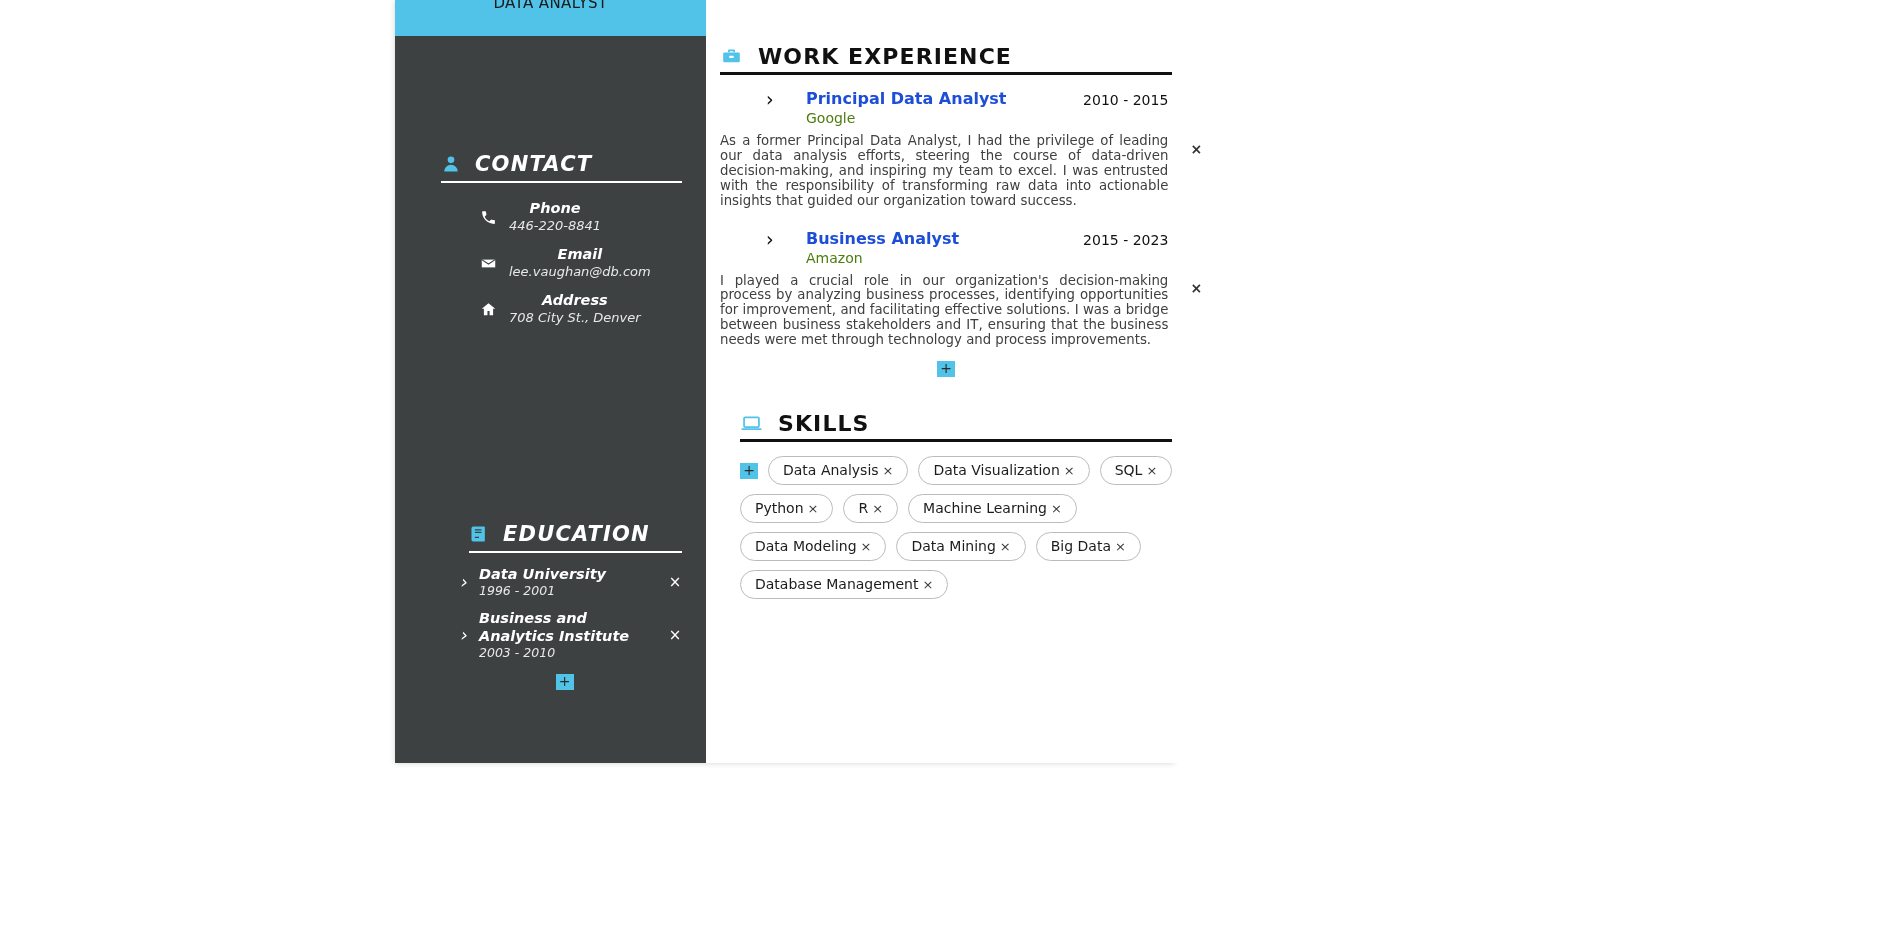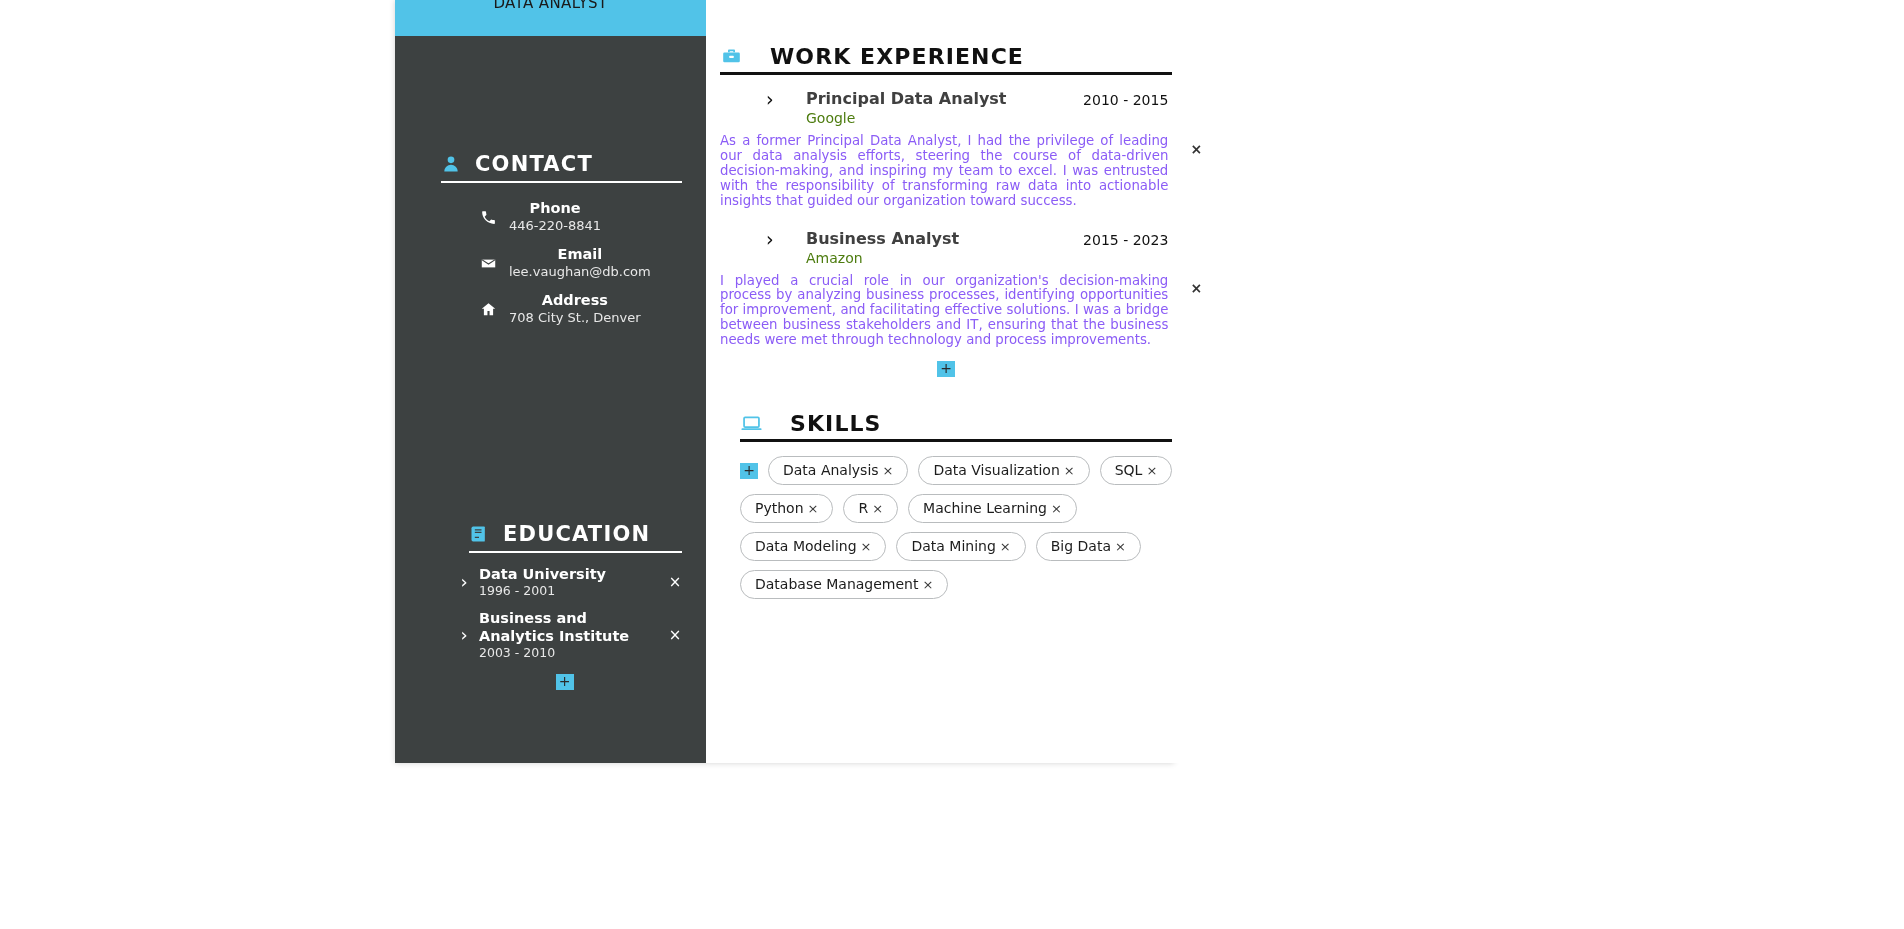--- a/index.html
+++ b/index.html
@@ -43,21 +43,21 @@
     overflow: hidden;
   }
   .banner-title {
     color: #1a1a1a;
     font-size: 15px;
     letter-spacing: 0.4px;
     margin-top: -6px;
     white-space: nowrap;
   }
 
-  .side-section { padding: 0 24px; }
+  .side-section { padding: 0 24px; font-style: italic; }
 
   .side-head {
     display: flex;
     align-items: center;
     gap: 14px;
     border-bottom: 2px solid #ffffff;
     padding-bottom: 5px;
     margin-left: 22px;
   }
   .side-head .sh-icon {
@@ -154,21 +154,21 @@
   
   .main {
     flex: 1 1 auto;
     background: #ffffff;
     padding: 44px 18px 0 14px;
     position: relative;
   }
   .main-head {
     display: flex;
     align-items: center;
-    gap: 28px;
+    gap: 16px;
     border-bottom: 3px solid #111111;
     padding-bottom: 3px;
     margin-bottom: 14px;
   }
   .main-head .mh-icon {
     width: 22px; height: 22px;
     color: #51c3e8;
     display: inline-flex; align-items: center; justify-content: center;
     flex: 0 0 22px;
   }
@@ -191,40 +191,40 @@
     font-size: 19px;
     line-height: 20px;
     flex: 0 0 16px;
     font-weight: 400;
     cursor: pointer;
   }
   .job-mid { flex: 1 1 auto; padding-left: 14px; }
   .job-title {
     font-size: 16px;
     font-weight: 700;
-    color: #404040;
+    color: #1d4ed8;
     line-height: 20px;
   }
   .job-company {
     font-size: 14px;
     color: #4d7c0f;
     line-height: 19px;
   }
   .job-dates {
     font-size: 14px;
     color: #111111;
     line-height: 20px;
     flex: 0 0 auto;
     padding-top: 1px;
     padding-right: 4px;
   }
   .job-desc {
     font-size: 13.3px;
     line-height: 14.9px;
-    color: #8b5cf6;
+    color: #404040;
     text-align: justify;
     margin-top: 6px;
     padding-right: 4px;
   }
   .job-del {
     position: absolute;
     right: -30px;
     top: 50%;
     transform: translateY(-50%);
     color: #333333;

